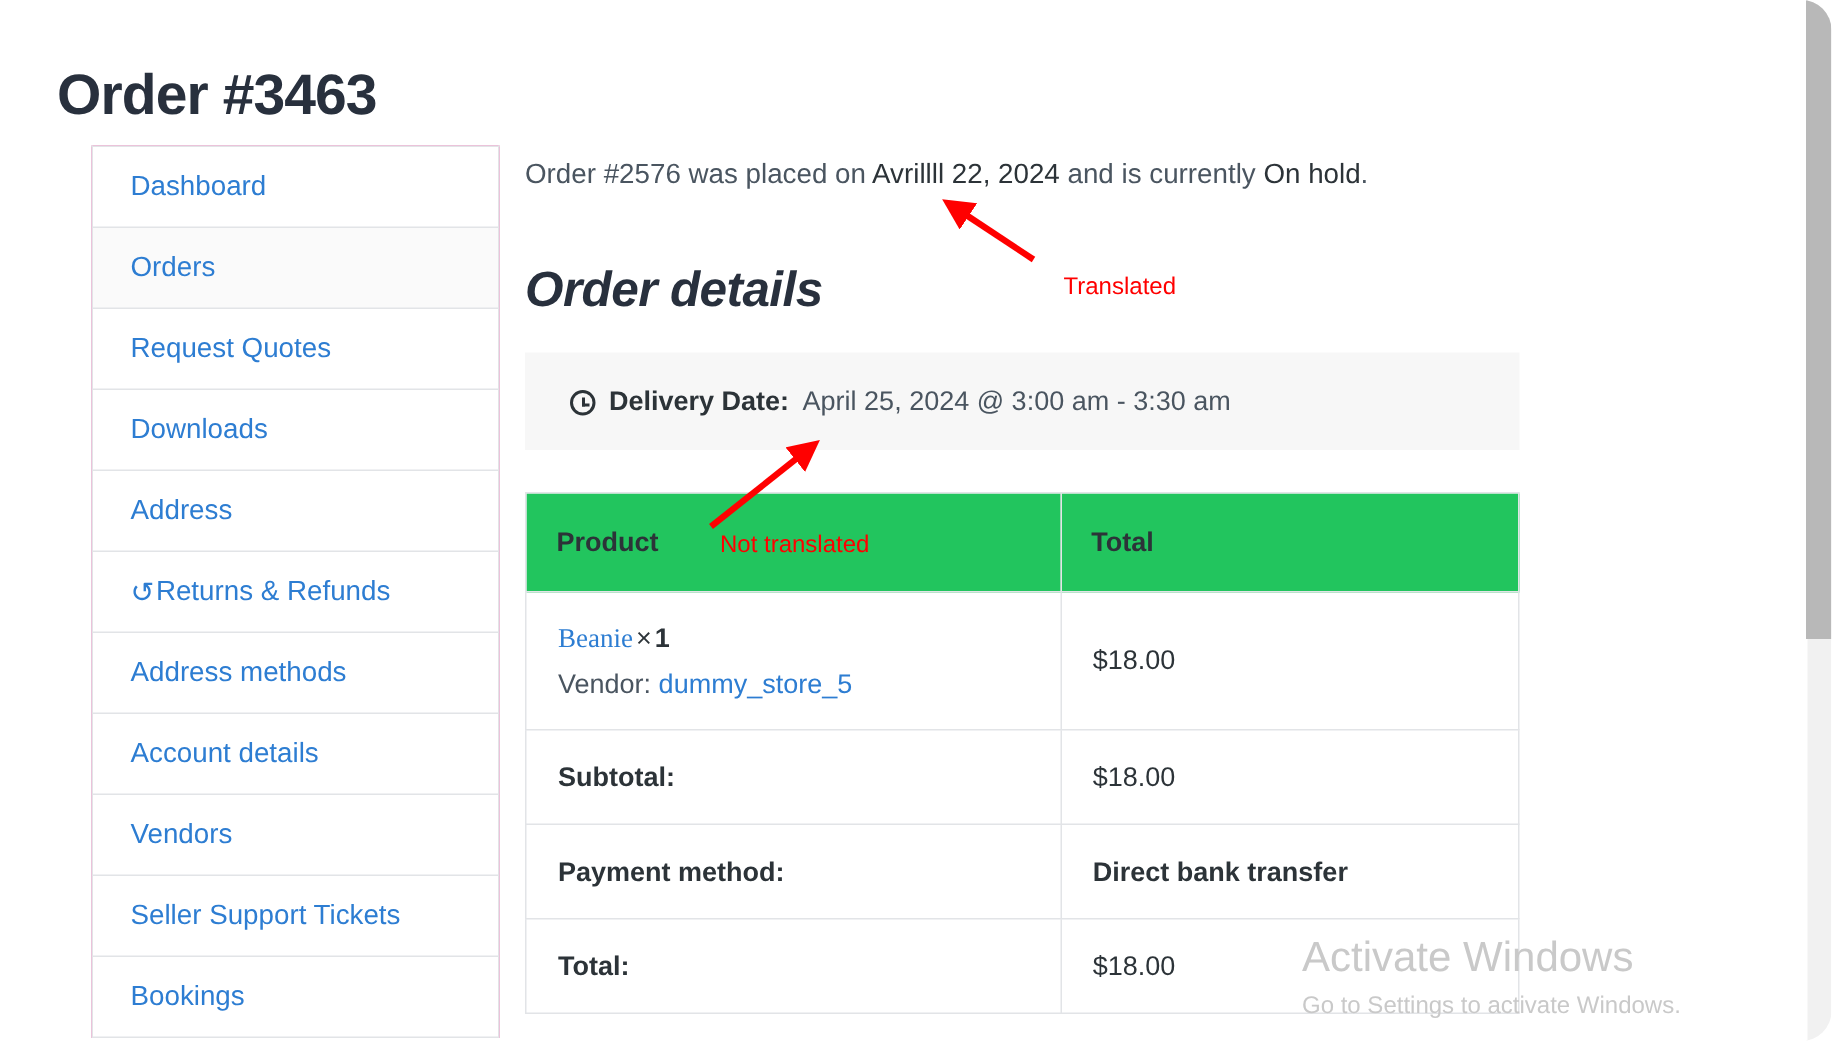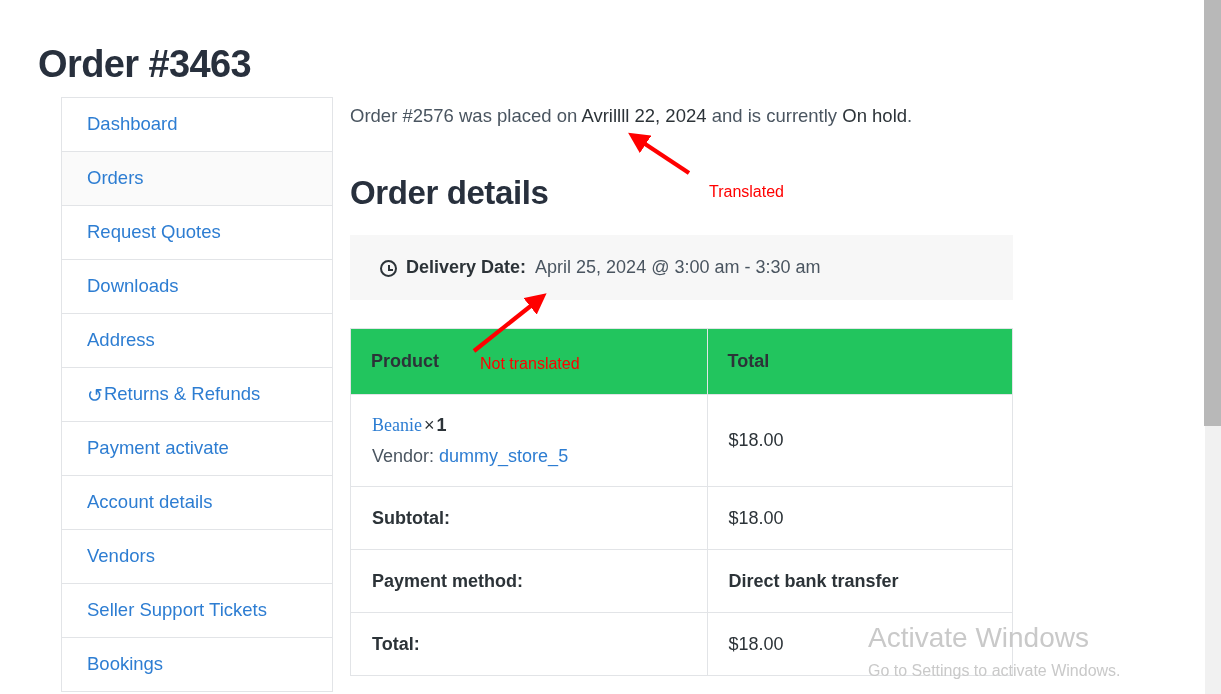--- a/index.html
+++ b/index.html
@@ -10,20 +10,21 @@
     background: #ffffff;
     font-family: "Liberation Sans", sans-serif;
     color: #2c3338;
   }
   #page {
     position: relative;
     width: 1221px;
     height: 694px;
     background: #ffffff;
     overflow: hidden;
+    border-radius: 20px;
   }
 
   
   .page-title {
     position: absolute;
     left: 38px;
     top: 18px;
     font-size: 38px;
     font-weight: 700;
     letter-spacing: -0.6px;
@@ -87,20 +88,21 @@
   }
   .order-status-line .strong { color: #2c3338; }
 
   .section-heading {
     font-size: 33px;
     font-weight: 700;
     color: #28303d;
     letter-spacing: -0.4px;
     margin: 46px 0 16px 0;
     line-height: 1.1;
+    font-style: italic;
   }
 
   
   .delivery-box {
     margin-top: 24px;
     background: #f7f7f7;
     padding: 22px 0 22px 30px;
     display: flex;
     align-items: center;
     font-size: 18px;
@@ -236,21 +238,21 @@
     <div class="nav-item">
       <a class="nav-link">Address</a>
     </div>
     <div class="nav-item">
       <a class="nav-link">
           <span class="nav-icon">↺</span>
           <span>Returns &amp; Refunds</span>
         </a>
     </div>
     <div class="nav-item">
-      <a class="nav-link">Payment activate</a>
+      <a class="nav-link">Address methods</a>
     </div>
     <div class="nav-item">
       <a class="nav-link">Account details</a>
     </div>
     <div class="nav-item">
       <a class="nav-link">Vendors</a>
     </div>
     <div class="nav-item">
       <a class="nav-link">Seller Support Tickets</a>
     </div>

